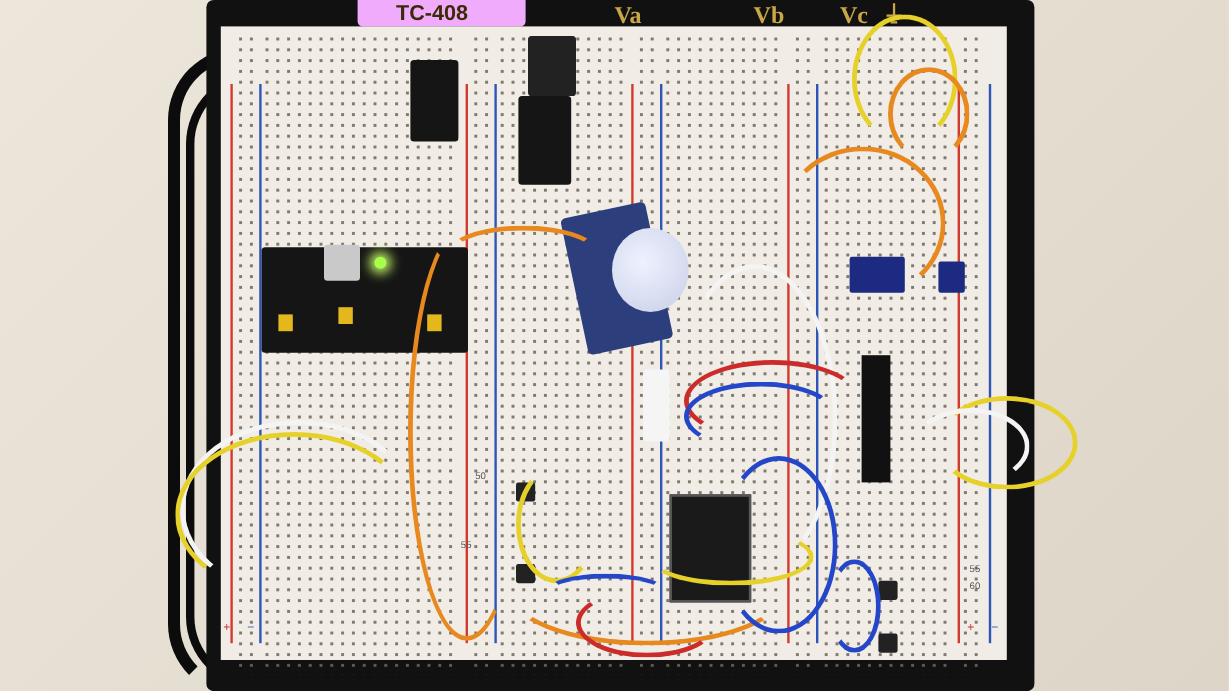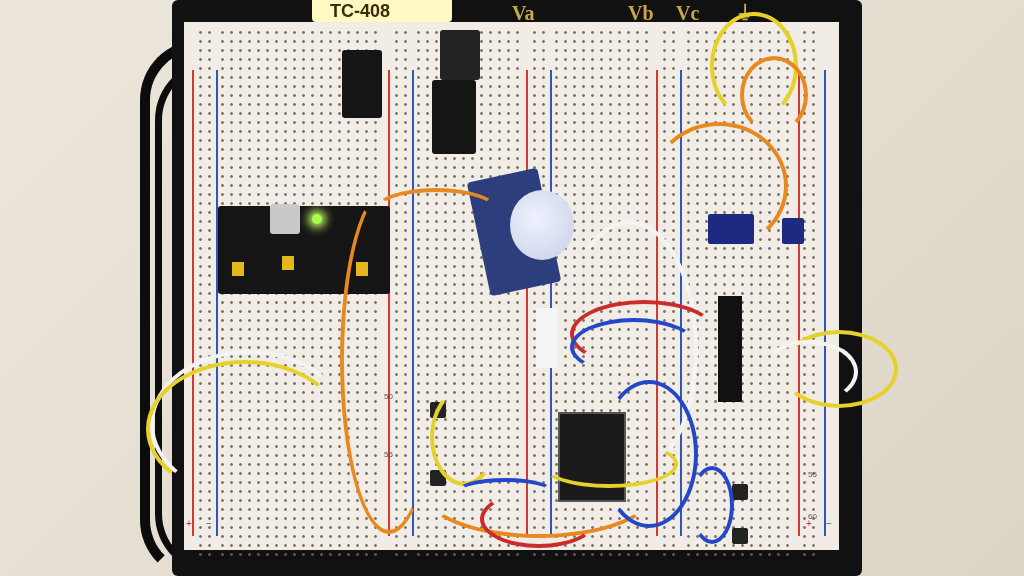--- a/index.html
+++ b/index.html
@@ -1,19 +1,19 @@
 <!DOCTYPE html>
 <html><head>
 <meta charset="utf-8">
 <style>
   html,body{margin:0;padding:0;}
   body{width:1024px;height:576px;overflow:hidden;background:#e9e3d7;position:relative;font-family:"Liberation Sans",sans-serif;}
   .table{position:absolute;inset:0;background:linear-gradient(135deg,#ece6db 0%,#e3dccf 60%,#ddd5c7 100%);}
   .base{position:absolute;left:172px;top:0;width:690px;height:576px;background:#111;border-radius:6px;}
-  .label-plate{position:absolute;left:312px;top:0;width:140px;height:22px;background:#fef9c3;border-radius:0 0 4px 4px;color:#3a2a05;font-weight:bold;font-size:18px;line-height:22px;padding-left:18px;box-sizing:border-box;}
+  .label-plate{position:absolute;left:298px;top:0;width:140px;height:22px;background:#f0abfc;border-radius:0 0 4px 4px;color:#3a2a05;font-weight:bold;font-size:18px;line-height:22px;padding-left:32px;box-sizing:border-box;}
   .term{position:absolute;top:2px;color:#c9a646;font-family:"Liberation Serif",serif;font-weight:bold;font-size:20px;}
   .board{position:absolute;left:184px;top:22px;width:655px;height:528px;background:#f1ede6;}
   .strip{position:absolute;top:28px;bottom:14px;background-image:radial-gradient(circle,#6b6659 1.2px,transparent 1.6px);background-size:9px 9px;opacity:.85;}
   .rail-red{position:absolute;width:2px;background:#d23a2f;top:70px;bottom:40px;}
   .rail-blue{position:absolute;width:2px;background:#2d56b8;top:70px;bottom:40px;}
   .module{position:absolute;background:#151515;border-radius:3px;}
   .psu{left:218px;top:206px;width:172px;height:88px;}
   .jumper{position:absolute;width:12px;height:14px;background:#e4b81d;}
   .led{position:absolute;width:10px;height:10px;border-radius:50%;background:#a8ff4a;box-shadow:0 0 10px 4px #c8ff6a;}
   .pir{position:absolute;left:478px;top:174px;width:72px;height:116px;background:#2c3e7c;transform:rotate(-12deg);border-radius:4px;}
@@ -32,21 +32,21 @@
 
 <div class="table"></div>
 
 <div class="cable" style="left:140px;top:40px;width:160px;height:520px;"></div>
 <div class="cable" style="left:155px;top:60px;width:150px;height:500px;border-width:7px;"></div>
 
 <div class="base"></div>
 <div class="label-plate">TC-408</div>
 <span class="term" style="left:512px">Va</span>
 <span class="term" style="left:628px">Vb</span>
-<span class="term" style="left:676px">Vc</span>
+<span class="term" style="left:700px">Vc</span>
 <span class="term" style="left:738px">⏚</span>
 
 <div class="board"></div>
 
 <div class="strip" style="left:196px;width:18px;"></div>
 <div class="strip" style="left:218px;width:160px;"></div>
 <div class="strip" style="left:392px;width:18px;"></div>
 <div class="strip" style="left:414px;width:110px;"></div>
 <div class="strip" style="left:530px;width:18px;"></div>
 <div class="strip" style="left:552px;width:100px;"></div>
@@ -63,24 +63,24 @@
 <div class="rail-red" style="left:656px;"></div>
 <div class="rail-blue" style="left:680px;"></div>
 <div class="rail-red" style="left:798px;"></div>
 <div class="rail-blue" style="left:824px;"></div>
 
 <span class="caption" style="left:186px;top:518px;">+</span>
 <span class="caption" style="left:206px;top:518px;color:#2d56b8;">−</span>
 <span class="caption" style="left:806px;top:518px;">+</span>
 <span class="caption" style="left:826px;top:518px;color:#2d56b8;">−</span>
 
-<span class="num" style="left:384px;top:392px;">50</span>
+<span class="num" style="left:396px;top:392px;">50</span>
 <span class="num" style="left:384px;top:450px;">55</span>
 <span class="num" style="left:808px;top:470px;">55</span>
-<span class="num" style="left:808px;top:512px;">60</span>
+<span class="num" style="left:808px;top:484px;">60</span>
 
 <div class="module" style="left:342px;top:50px;width:40px;height:68px;"></div>
 <div class="module" style="left:432px;top:80px;width:44px;height:74px;"></div>
 <div class="module" style="left:440px;top:30px;width:40px;height:50px;background:#222;"></div>
 
 <div class="module psu"></div>
 <div class="module" style="left:270px;top:204px;width:30px;height:30px;background:#c9c9c9;"></div>
 <div class="led" style="left:312px;top:214px;"></div>
 <div class="jumper" style="left:232px;top:262px;"></div>
 <div class="jumper" style="left:282px;top:256px;"></div>

